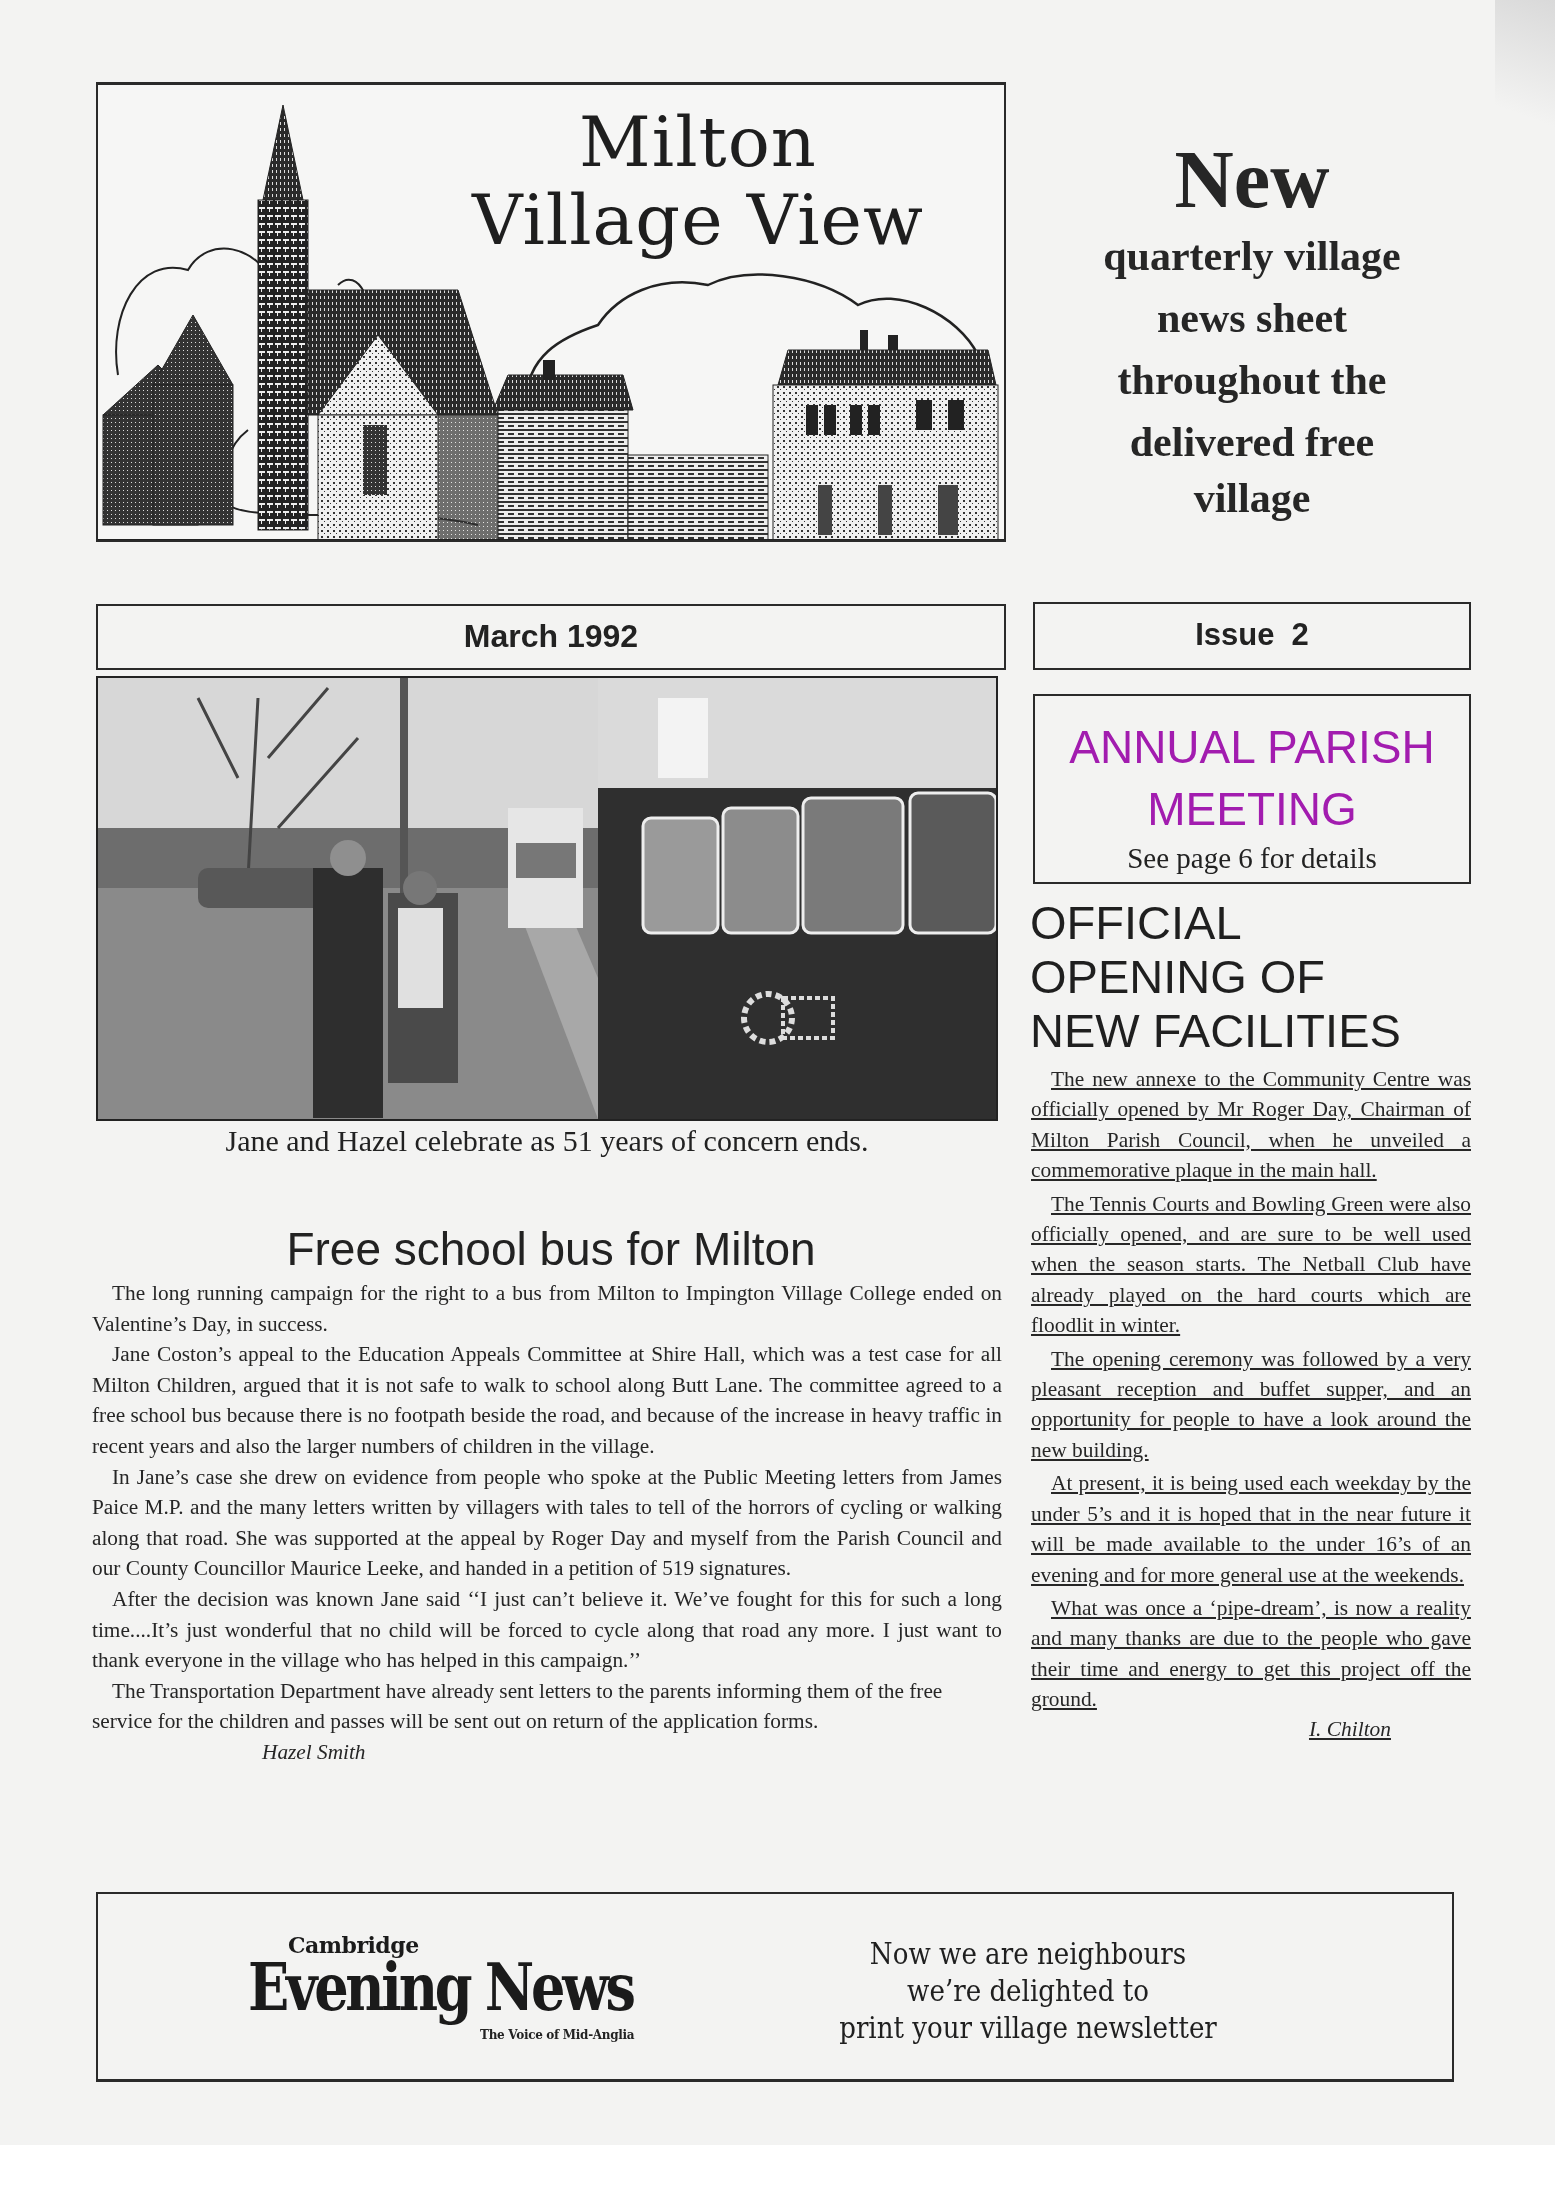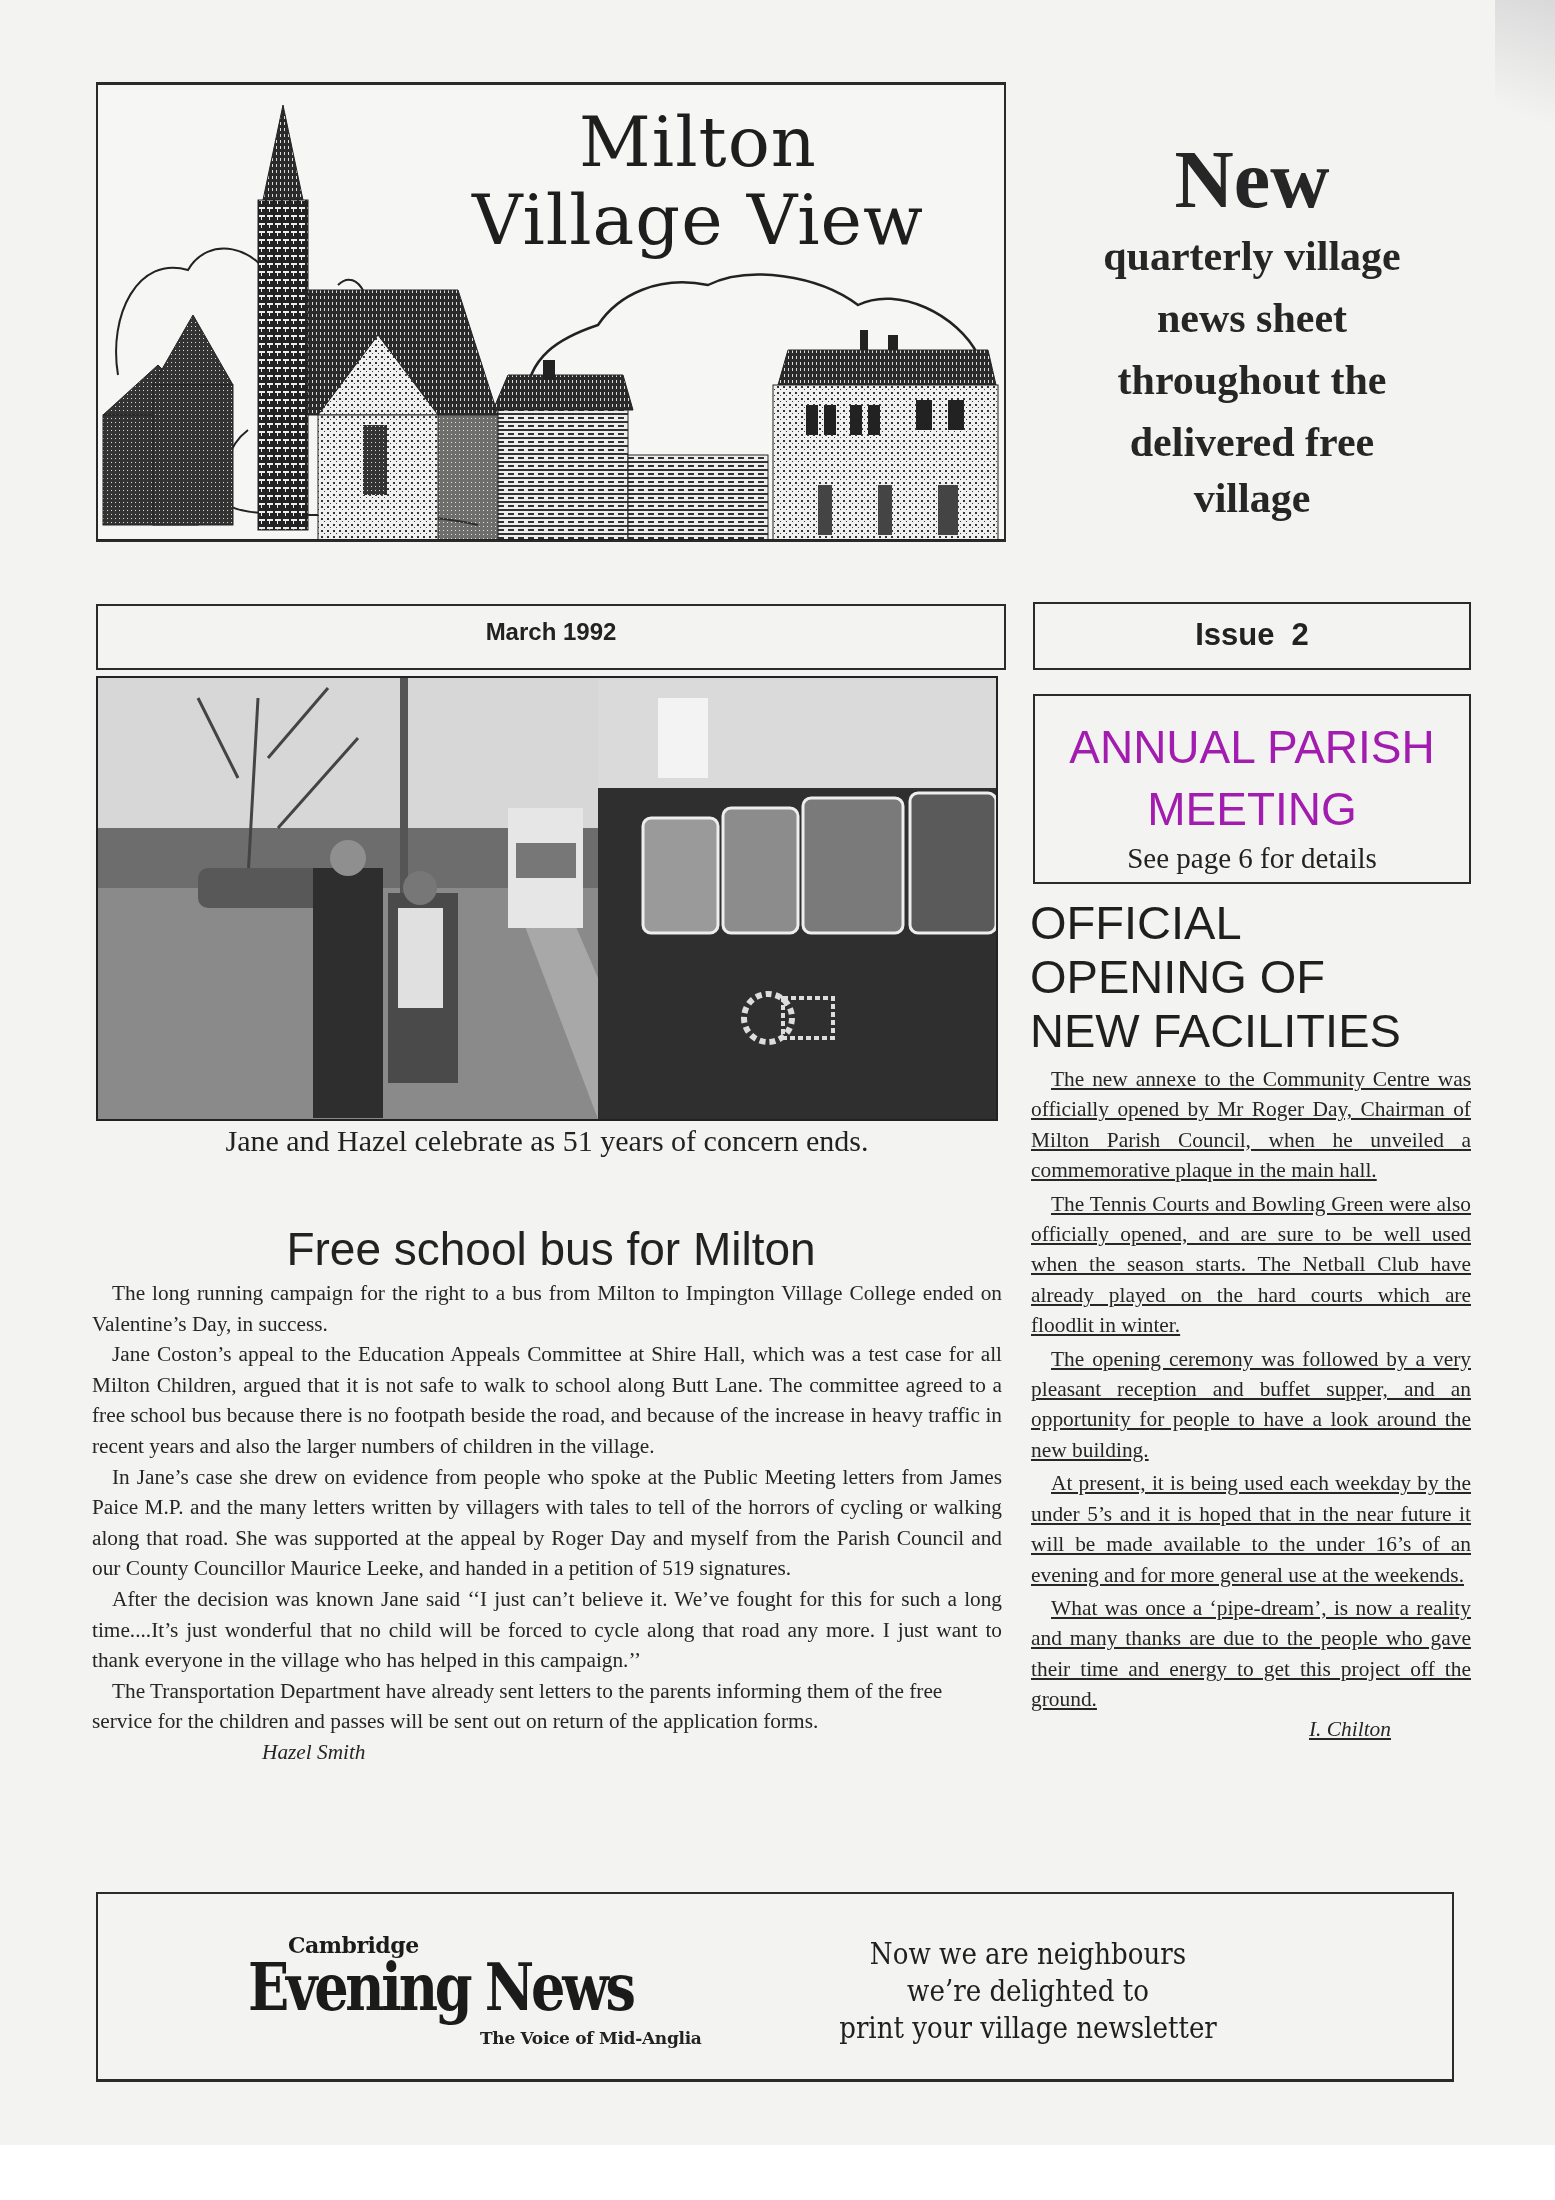--- a/index.html
+++ b/index.html
@@ -24,21 +24,21 @@
       position: absolute; left: 300px; top: 18px; width: 600px; text-align: center;
       font-family: "DejaVu Serif", serif; font-size: 70px; line-height: 78px; color: #1e1e1e;
       letter-spacing: 1px;
     }
     .mast-art { position: absolute; left: 0; top: 0; width: 906px; height: 455px; }
 
     
     .datebar { left: 96px; top: 604px; width: 910px; height: 66px; }
     .datebar span {
       position: absolute; left: 0; right: 0; top: 12px; text-align: center;
-      font-family: "Liberation Sans", sans-serif; font-weight: bold; font-size: 24px; color: #222;
+      font-family: "Liberation Sans", sans-serif; font-weight: bold; font-size: 32px; color: #222;
     }
 
     
     .photo { left: 96px; top: 676px; width: 902px; height: 445px; border: 2px solid #222; overflow: hidden; background: #777; }
     .photo svg { display: block; }
     .caption {
       position: absolute; left: 96px; top: 1124px; width: 902px; text-align: center;
       font-size: 30px; color: #222;
     }
 
@@ -88,21 +88,21 @@
 
     
     .adbox { left: 96px; top: 1892px; width: 1358px; height: 190px; border-width: 2px 2px 3px 2px; }
     .ad-brand { position: absolute; left: 150px; top: 38px; width: 320px; height: 130px; }
     .ad-small { position: absolute; left: 40px; top: 0; font-family: "DejaVu Serif", serif; font-weight: bold; font-size: 22px; letter-spacing: -0.5px; color: #1b1b1b; }
     .ad-main {
       position: absolute; left: 0; top: 18px; font-family: "DejaVu Serif", serif; font-weight: bold;
       font-size: 66px; line-height: 74px; letter-spacing: -4px; color: #1b1b1b; white-space: nowrap;
       transform: scaleX(0.82); transform-origin: left top;
     }
-    .ad-voice { position: absolute; left: 232px; top: 96px; font-family: "DejaVu Serif", serif; font-weight: bold; font-size: 17px; letter-spacing: -0.3px; white-space: nowrap; }
+    .ad-voice { position: absolute; left: 232px; top: 96px; font-family: "DejaVu Serif", serif; font-weight: bold; font-size: 12px; letter-spacing: -0.3px; white-space: nowrap; }
     .ad-text {
       position: absolute; left: 650px; top: 42px; width: 560px; text-align: center;
       font-family: "DejaVu Serif", serif; font-size: 29px; line-height: 37px; color: #1f1f1f;
       transform: scaleX(0.9); transform-origin: center top;
     }
     .ad-text span { display: block; }
   </style>
 </head>
 <body>
 

